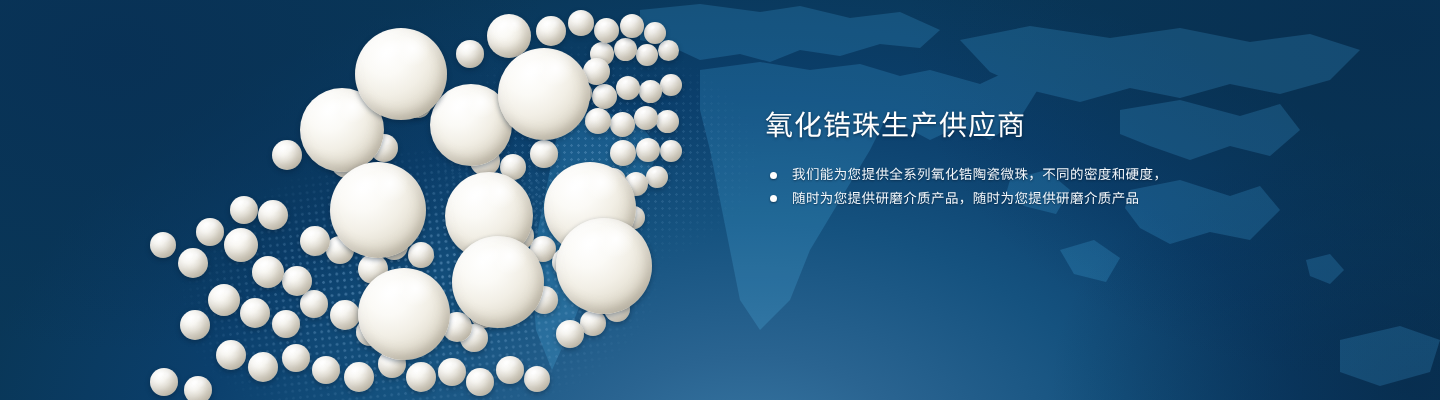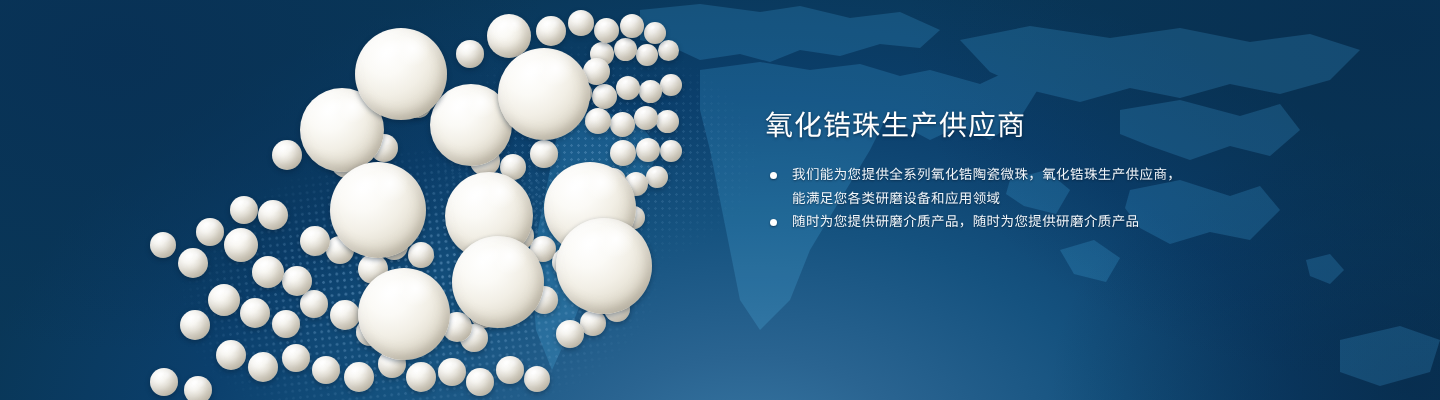--- a/index.html
+++ b/index.html
@@ -237,22 +237,21 @@
       <div class="bead" style="left: 604px; top: 296px; width: 26px; height: 26px; z-index: 26;"></div>
       <div class="bead" style="left: 530px; top: 286px; width: 28px; height: 28px; z-index: 28;"></div>
       <div class="bead" style="left: 506px; top: 274px; width: 26px; height: 26px; z-index: 26;"></div>
     </div>
 
   <div class="copy">
     <h1 class="title">氧化锆珠生产供应商</h1>
     <ul class="bullets">
         <li class="bullet">
           <span class="dot"></span>
-          <span class="bullet-text">我们能为您提供全系列氧化锆陶瓷微珠，氧化锆珠生产供应商，</span>
-          <span class="bullet-text">能满足您各类研磨设备和应用领域</span>
+          <span class="bullet-text">我们能为您提供全系列氧化锆陶瓷微珠，不同的密度和硬度，</span>
         </li>
         <li class="bullet">
           <span class="dot"></span>
           <span class="bullet-text">随时为您提供研磨介质产品，随时为您提供研磨介质产品</span>
         </li>
       </ul>
   </div>
 
 </div>
 

